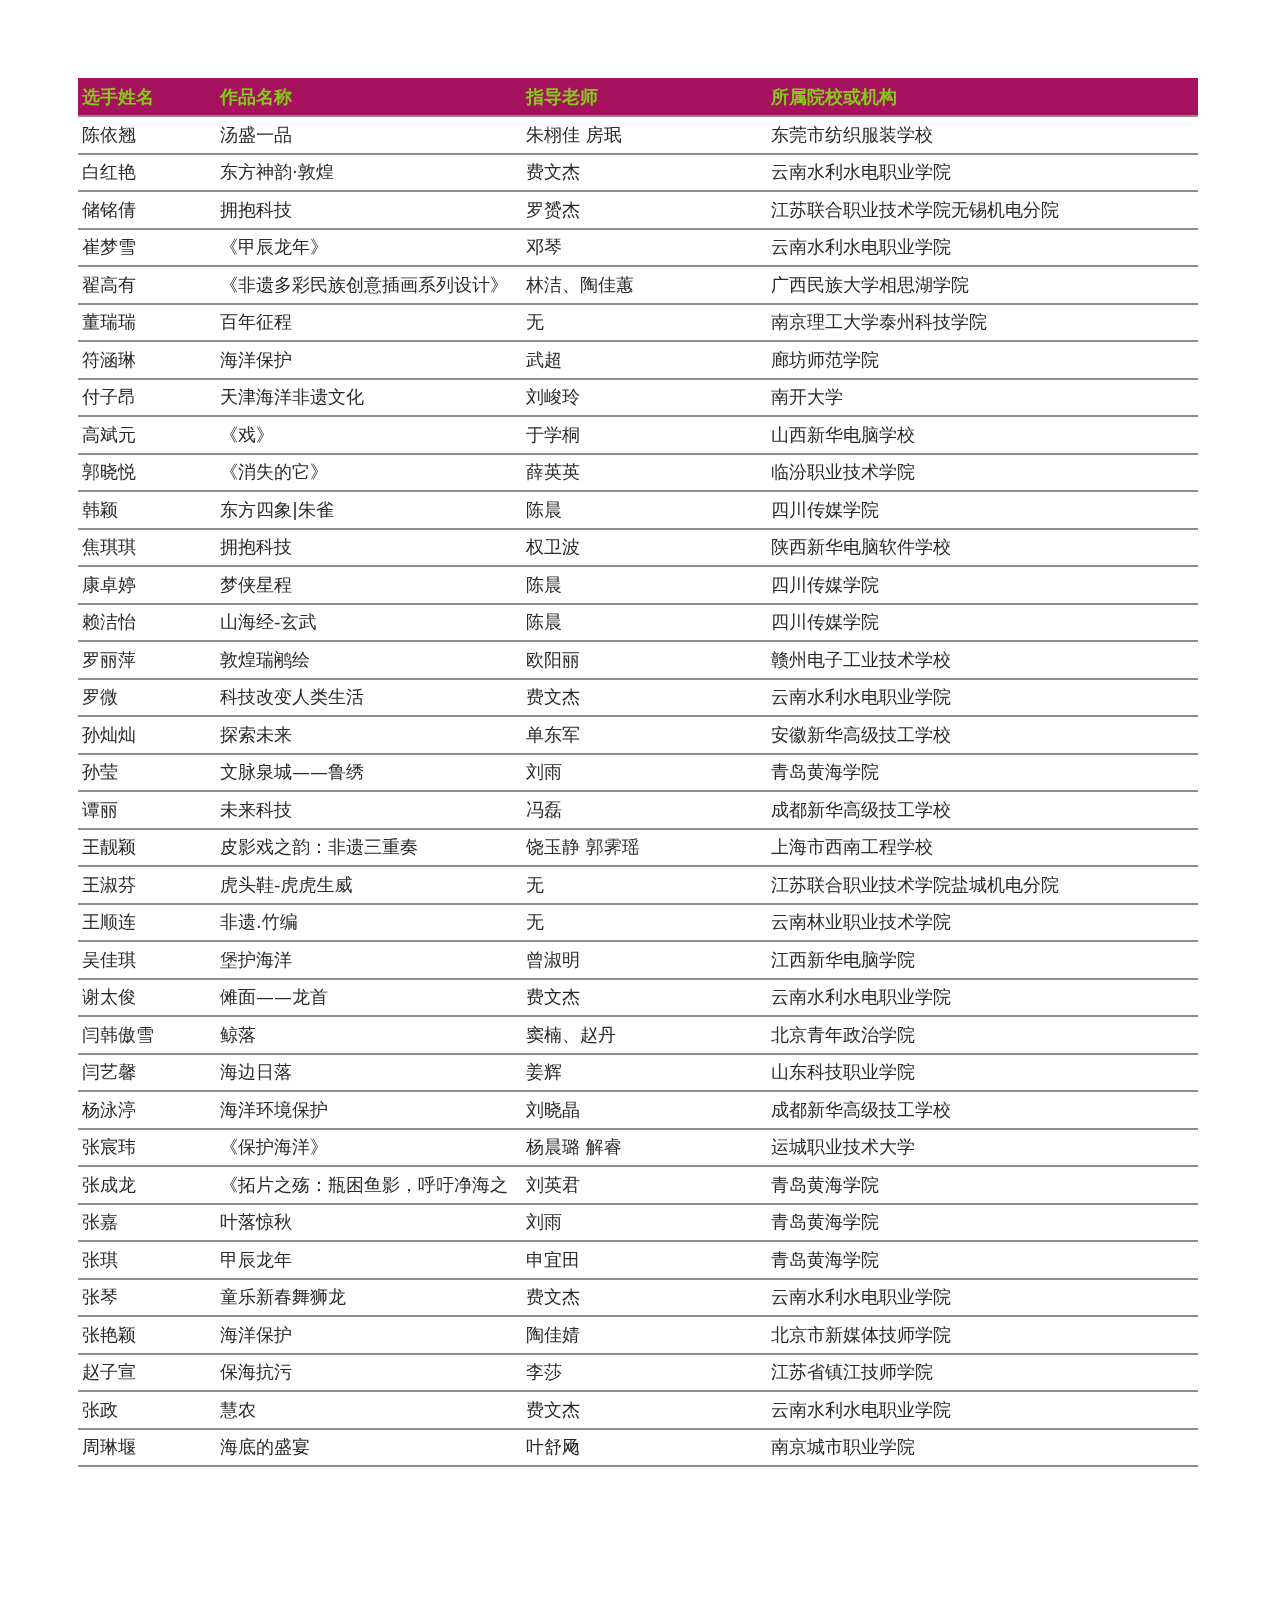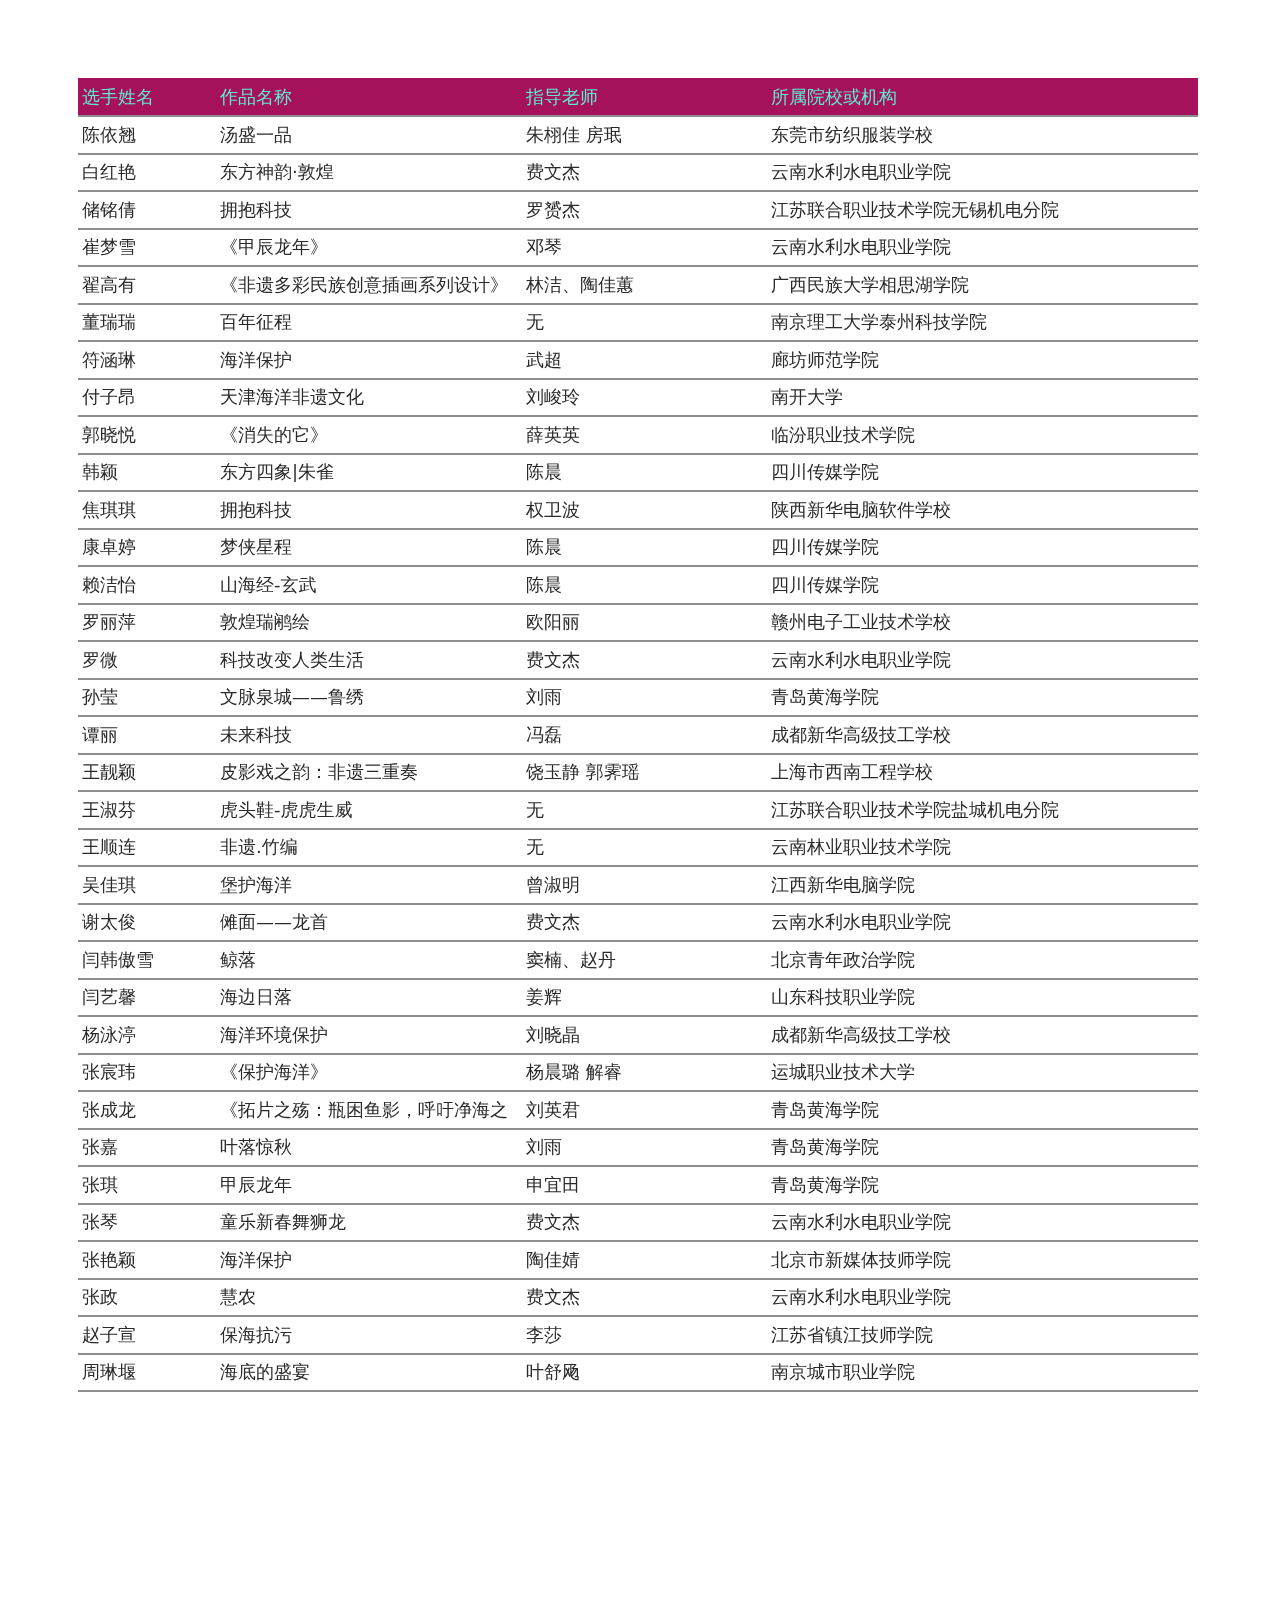--- a/index.html
+++ b/index.html
@@ -24,22 +24,22 @@
       width: 100%;
       border-collapse: collapse;
       table-layout: fixed;
     }
     col.c1 { width: 138px; }
     col.c2 { width: 306px; }
     col.c3 { width: 245px; }
     col.c4 { width: auto; }
     thead th {
       background: #a5115d;
-      color: #5eead4;
-      font-weight: normal;
+      color: #84cc16;
+      font-weight: bold;
       font-size: 18px;
       text-align: left;
       height: 37px;
       padding: 0 0 0 4px;
       border-bottom: 2px solid #8c8c8c;
       white-space: nowrap;
     }
     tbody td {
       font-size: 18px;
       height: 35.5px;
@@ -112,20 +112,26 @@
           <td>武超</td>
           <td>廊坊师范学院</td>
         </tr>
         <tr>
           <td>付子昂</td>
           <td>天津海洋非遗文化</td>
           <td>刘峻玲</td>
           <td>南开大学</td>
         </tr>
         <tr>
+          <td>高斌元</td>
+          <td>《戏》</td>
+          <td>于学桐</td>
+          <td>山西新华电脑学校</td>
+        </tr>
+        <tr>
           <td>郭晓悦</td>
           <td>《消失的它》</td>
           <td>薛英英</td>
           <td>临汾职业技术学院</td>
         </tr>
         <tr>
           <td>韩颖</td>
           <td>东方四象|朱雀</td>
           <td>陈晨</td>
           <td>四川传媒学院</td>
@@ -154,20 +160,26 @@
           <td>欧阳丽</td>
           <td>赣州电子工业技术学校</td>
         </tr>
         <tr>
           <td>罗微</td>
           <td>科技改变人类生活</td>
           <td>费文杰</td>
           <td>云南水利水电职业学院</td>
         </tr>
         <tr>
+          <td>孙灿灿</td>
+          <td>探索未来</td>
+          <td>单东军</td>
+          <td>安徽新华高级技工学校</td>
+        </tr>
+        <tr>
           <td>孙莹</td>
           <td>文脉泉城——鲁绣</td>
           <td>刘雨</td>
           <td>青岛黄海学院</td>
         </tr>
         <tr>
           <td>谭丽</td>
           <td>未来科技</td>
           <td>冯磊</td>
           <td>成都新华高级技工学校</td>
@@ -250,30 +262,30 @@
           <td>费文杰</td>
           <td>云南水利水电职业学院</td>
         </tr>
         <tr>
           <td>张艳颖</td>
           <td>海洋保护</td>
           <td>陶佳婧</td>
           <td>北京市新媒体技师学院</td>
         </tr>
         <tr>
-          <td>张政</td>
-          <td>慧农</td>
-          <td>费文杰</td>
-          <td>云南水利水电职业学院</td>
-        </tr>
-        <tr>
           <td>赵子宣</td>
           <td>保海抗污</td>
           <td>李莎</td>
           <td>江苏省镇江技师学院</td>
+        </tr>
+        <tr>
+          <td>张政</td>
+          <td>慧农</td>
+          <td>费文杰</td>
+          <td>云南水利水电职业学院</td>
         </tr>
         <tr>
           <td>周琳堰</td>
           <td>海底的盛宴</td>
           <td>叶舒飏</td>
           <td>南京城市职业学院</td>
         </tr>
       </tbody>
   </table>
 </div>

